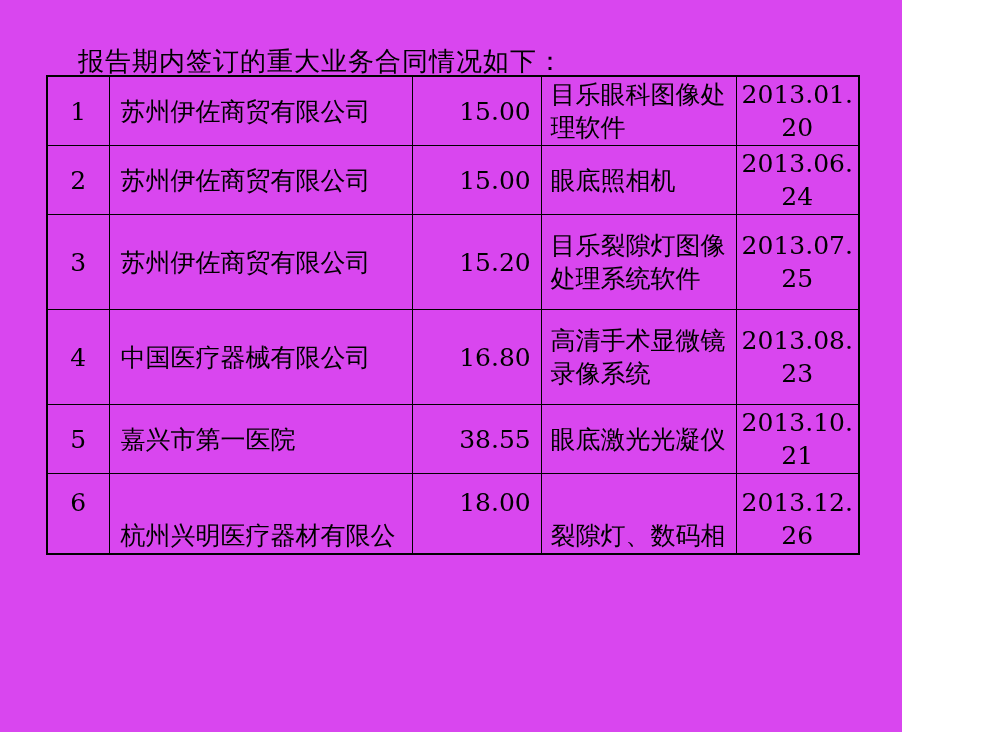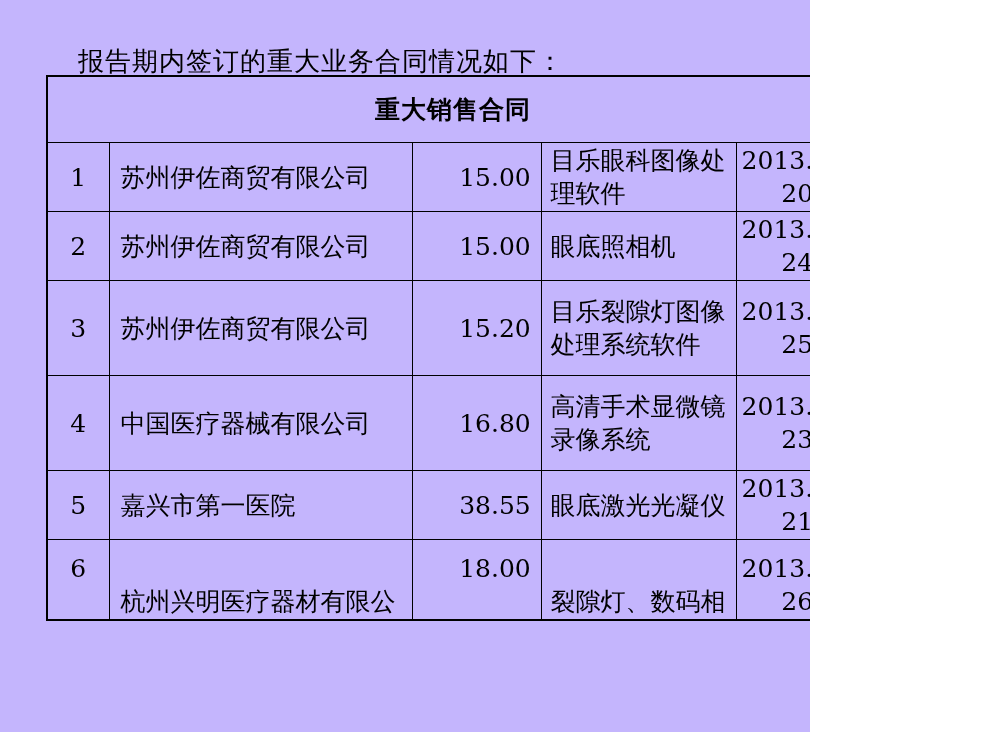--- a/index.html
+++ b/index.html
@@ -2,23 +2,23 @@
 <html><head>
 <meta charset="utf-8">
 <style>
   html, body {
     margin: 0;
     padding: 0;
     background: #ffffff;
   }
   .page {
     position: relative;
-    width: 810px;
+    width: 902px;
     height: 732px;
-    background: #c4b5fd;
+    background: #d946ef;
     color: #000000;
     font-family: "DejaVu Serif", "Liberation Serif", serif;
     overflow: hidden;
   }
   .intro {
     position: absolute;
     left: 78px;
     top: 18px;
     font-size: 26px;
     font-weight: normal;
@@ -107,23 +107,20 @@
 
   <table class="contracts">
     <colgroup>
       <col style="width:62px">
       <col style="width:303px">
       <col style="width:129px">
       <col style="width:195px">
       <col style="width:123px">
     </colgroup>
     <tbody>
-      <tr>
-        <td class="title-cell" colspan="5">重大销售合同</td>
-      </tr>
 
       <tr class="r1">
         <td class="c-no">1</td>
         <td class="c-company">苏州伊佐商贸有限公司</td>
         <td class="c-amount">15.00</td>
         <td class="c-subject">目乐眼科图像处理软件</td>
         <td class="c-date">2013.01.20</td>
       </tr>
 
       <tr class="r2">

